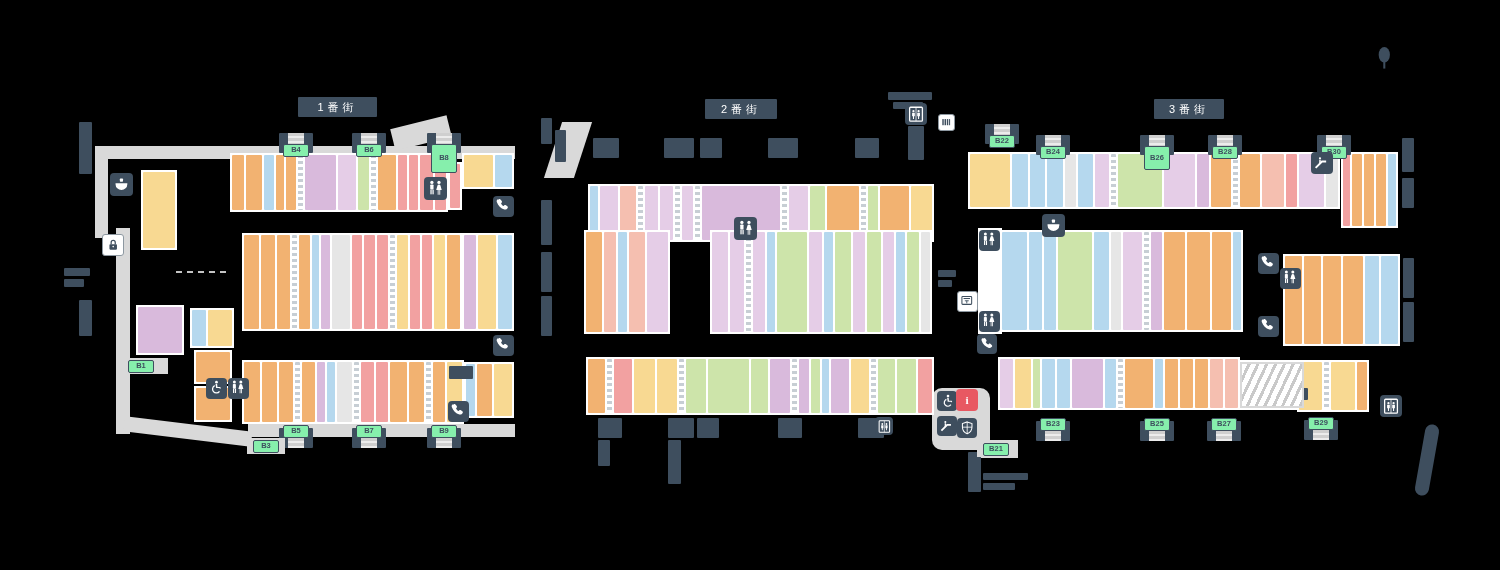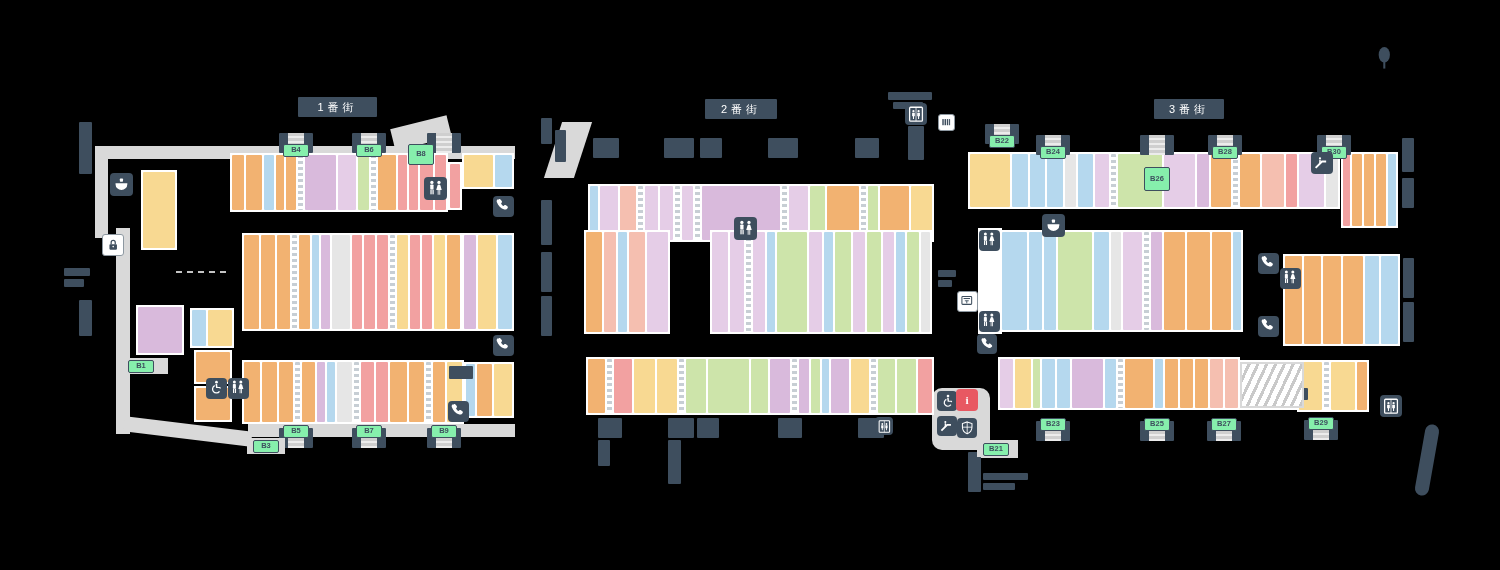--- a/index.html
+++ b/index.html
@@ -312,21 +312,21 @@
     <div class="abs mark" style="left: 1420px; top: 424px; width: 14px; height: 72px; transform: rotate(10deg); border-radius: 7px;"></div>
     <div class="abs mark" style="left: 1264px; top: 388px; width: 44px; height: 12px;"></div>
     <div class="abs mark" style="left: 279px; top: 133px; width: 34px; height: 20px;"></div>
     <div class="abs ramp-inner" style="left: 288px; top: 133px; width: 16px; height: 20px;"></div>
     <div class="abs exit-label" style="left: 283px; top: 143.5px; width: 26px; height: 13px;">B4</div>
     <div class="abs mark" style="left: 352px; top: 133px; width: 34px; height: 20px;"></div>
     <div class="abs ramp-inner" style="left: 361px; top: 133px; width: 16px; height: 20px;"></div>
     <div class="abs exit-label" style="left: 356px; top: 143.5px; width: 26px; height: 13px;">B6</div>
     <div class="abs mark" style="left: 427px; top: 133px; width: 34px; height: 20px;"></div>
     <div class="abs ramp-inner" style="left: 436px; top: 133px; width: 16px; height: 20px;"></div>
-    <div class="abs exit-label" style="left: 408px; top: 143.5px; width: 26px; height: 21px;">B8</div>
+    <div class="abs exit-label" style="left: 431px; top: 143.5px; width: 26px; height: 29px;">B8</div>
     <div class="abs mark" style="left: 279px; top: 428px; width: 34px; height: 20px;"></div>
     <div class="abs ramp-inner" style="left: 288px; top: 428px; width: 16px; height: 20px;"></div>
     <div class="abs exit-label" style="left: 283px; top: 424.5px; width: 26px; height: 13px;">B5</div>
     <div class="abs mark" style="left: 352px; top: 428px; width: 34px; height: 20px;"></div>
     <div class="abs ramp-inner" style="left: 361px; top: 428px; width: 16px; height: 20px;"></div>
     <div class="abs exit-label" style="left: 356px; top: 424.5px; width: 26px; height: 13px;">B7</div>
     <div class="abs mark" style="left: 427px; top: 428px; width: 34px; height: 20px;"></div>
     <div class="abs ramp-inner" style="left: 436px; top: 428px; width: 16px; height: 20px;"></div>
     <div class="abs exit-label" style="left: 431px; top: 424.5px; width: 26px; height: 13px;">B9</div>
     <div class="abs walkway" style="left: 247px; top: 438px; width: 38px; height: 16px;"></div>
@@ -334,21 +334,21 @@
     <div class="abs walkway" style="left: 122px; top: 358px; width: 38px; height: 16px;"></div>
     <div class="abs exit-label" style="left: 128px; top: 359.5px; width: 26px; height: 13px;">B1</div>
     <div class="abs mark" style="left: 985px; top: 124px; width: 34px; height: 20px;"></div>
     <div class="abs ramp-inner" style="left: 994px; top: 124px; width: 16px; height: 20px;"></div>
     <div class="abs exit-label" style="left: 989px; top: 134.5px; width: 26px; height: 13px;">B22</div>
     <div class="abs mark" style="left: 1036px; top: 135px; width: 34px; height: 20px;"></div>
     <div class="abs ramp-inner" style="left: 1045px; top: 135px; width: 16px; height: 20px;"></div>
     <div class="abs exit-label" style="left: 1040px; top: 145.5px; width: 26px; height: 13px;">B24</div>
     <div class="abs mark" style="left: 1140px; top: 135px; width: 34px; height: 20px;"></div>
     <div class="abs ramp-inner" style="left: 1149px; top: 135px; width: 16px; height: 20px;"></div>
-    <div class="abs exit-label" style="left: 1144px; top: 145.5px; width: 26px; height: 24px; margin-top: 21px;">B26</div>
+    <div class="abs exit-label" style="left: 1144px; top: 145.5px; width: 26px; height: 24px;">B26</div>
     <div class="abs mark" style="left: 1208px; top: 135px; width: 34px; height: 20px;"></div>
     <div class="abs ramp-inner" style="left: 1217px; top: 135px; width: 16px; height: 20px;"></div>
     <div class="abs exit-label" style="left: 1212px; top: 145.5px; width: 26px; height: 13px;">B28</div>
     <div class="abs mark" style="left: 1317px; top: 135px; width: 34px; height: 20px;"></div>
     <div class="abs ramp-inner" style="left: 1326px; top: 135px; width: 16px; height: 20px;"></div>
     <div class="abs exit-label" style="left: 1321px; top: 145.5px; width: 26px; height: 13px;">B30</div>
     <div class="abs mark" style="left: 1036px; top: 421px; width: 34px; height: 20px;"></div>
     <div class="abs ramp-inner" style="left: 1045px; top: 421px; width: 16px; height: 20px;"></div>
     <div class="abs exit-label" style="left: 1040px; top: 417.5px; width: 26px; height: 13px;">B23</div>
     <div class="abs mark" style="left: 1140px; top: 421px; width: 34px; height: 20px;"></div>

